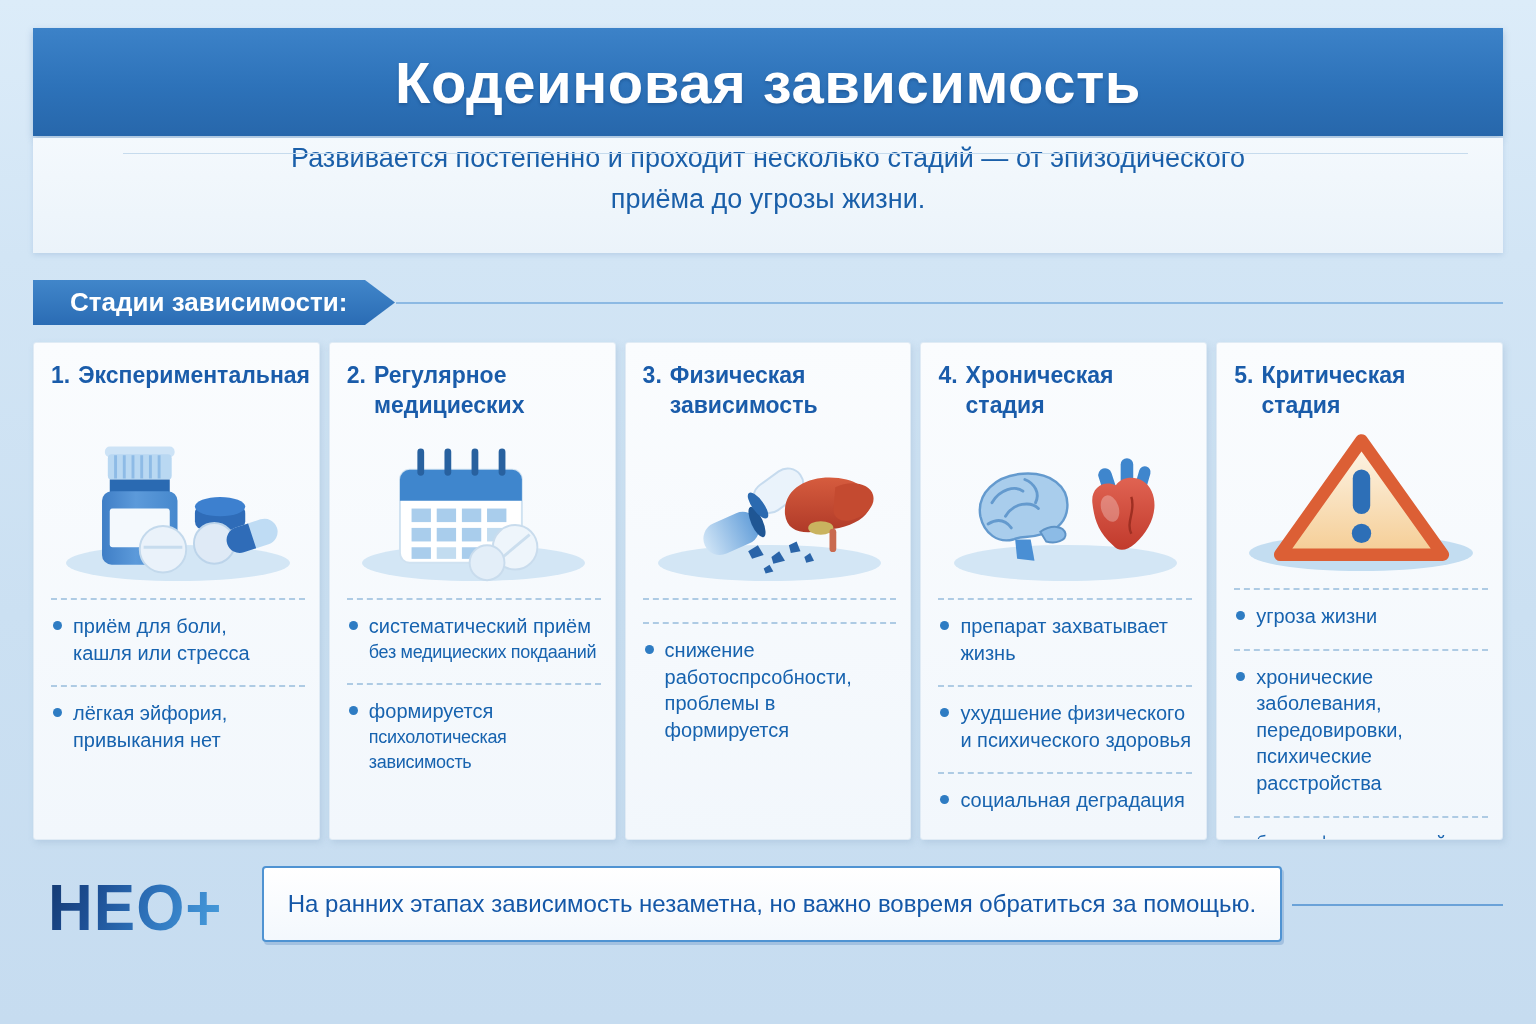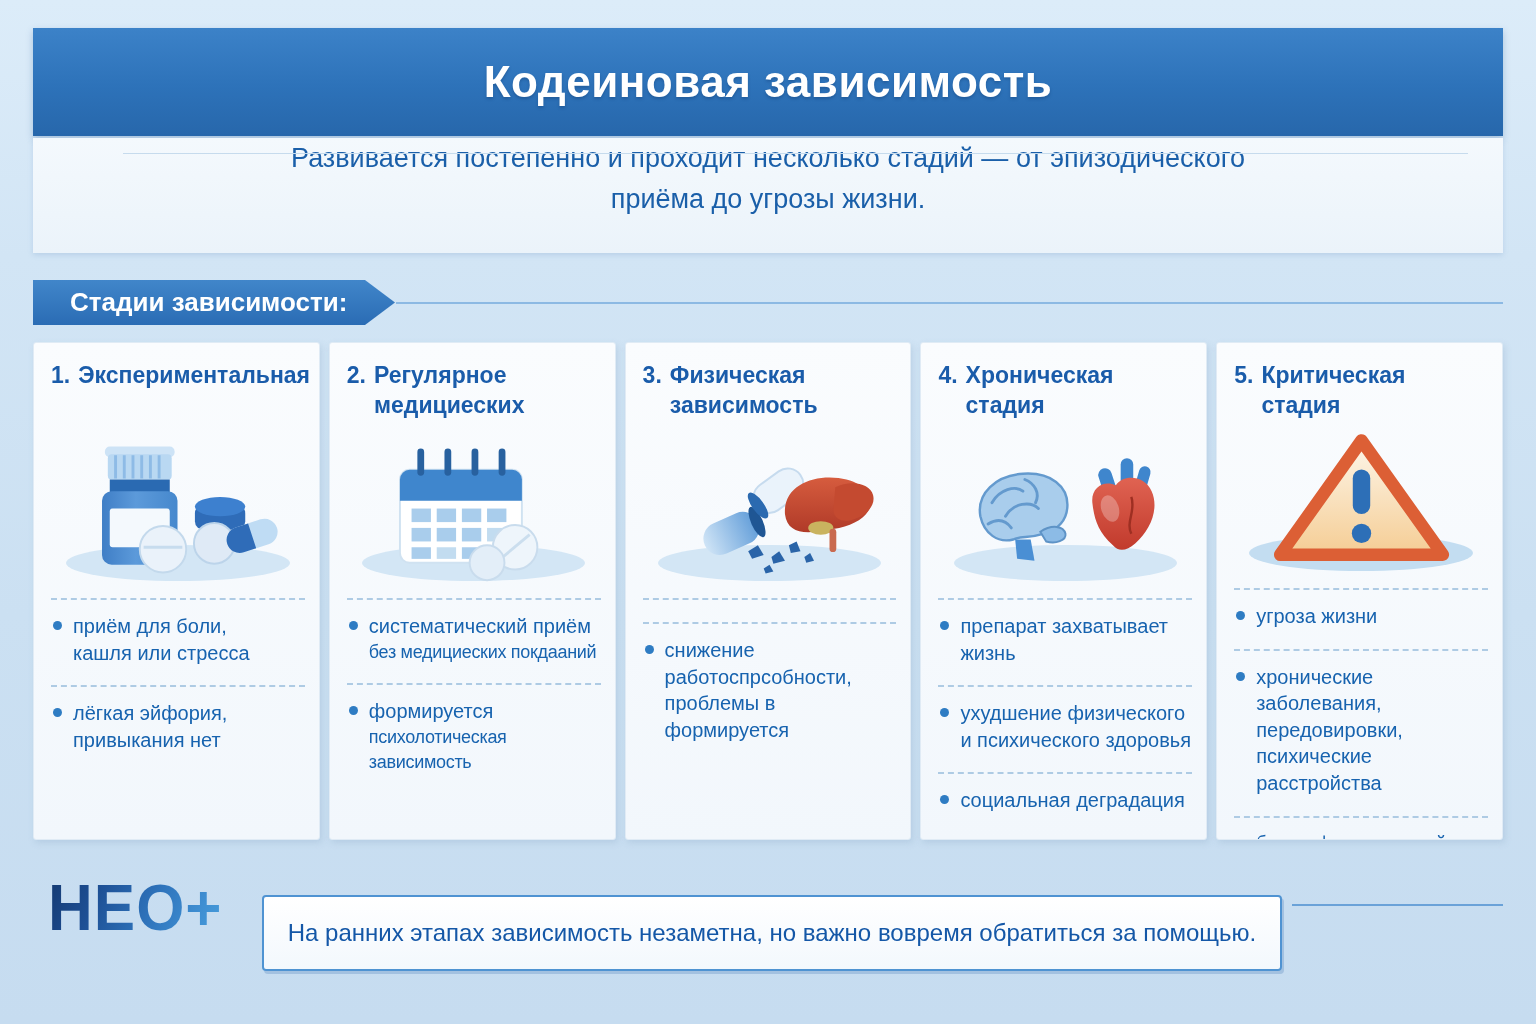--- a/index.html
+++ b/index.html
@@ -5,21 +5,21 @@
   html,body{margin:0;padding:0;}
   body{font-family:"Liberation Sans","DejaVu Sans",sans-serif;}
   .canvas{position:relative;width:1536px;height:1024px;overflow:hidden;
     background:linear-gradient(180deg,#dcecf9 0%,#d2e5f5 25%,#cbe0f2 60%,#c6dcf0 100%);}
 
   
   .banner{position:absolute;top:28px;left:33px;width:1470px;height:108px;
     background:linear-gradient(180deg,#3c82c8 0%,#2d72b9 55%,#2767ab 100%);
     box-shadow:0 3px 7px rgba(40,90,150,.28);
     display:flex;align-items:center;justify-content:center;}
-  .banner h1{margin:6px;color:#ffffff;font-size:44px;font-weight:700;letter-spacing:.5px;
+  .banner h1{margin:6px;color:#ffffff;font-size:58px;font-weight:700;letter-spacing:.5px;
     text-shadow:0 2px 3px rgba(15,55,105,.35);}
 
   
   .subtitle-band{position:absolute;top:138px;left:33px;width:1470px;height:115px;
     background:linear-gradient(180deg,#f4f9fd 0%,#ebf3fa 100%);
     box-shadow:0 2px 5px rgba(110,150,195,.25);}
   .subtitle-rule{position:absolute;top:15px;left:90px;right:35px;height:1px;background:#c6dbed;}
   .subtitle-text{margin:0;text-align:center;color:#1a5fa9;
     font-size:27px;line-height:1.5;white-space:pre-line;font-weight:500;}
 
@@ -51,21 +51,21 @@
   .blines .cond{font-size:18px;letter-spacing:-.3px;font-weight:400;line-height:1.38;}
 
   
   .logo{position:absolute;top:872px;left:48px;font-size:62px;font-weight:700;letter-spacing:1px;
     background:linear-gradient(115deg,#14386f 0%,#1d4f94 28%,#2e73bb 58%,#3f8fd2 82%,#49a0dd 100%);
     -webkit-background-clip:text;background-clip:text;color:transparent;transform:scaleY(1.06);}
   .callout{position:absolute;top:866px;left:262px;width:1016px;height:72px;
     border:2px solid #4f93d2;border-radius:4px;
     background:linear-gradient(180deg,#ffffff 0%,#f3f8fd 100%);
     box-shadow:2px 3px 0 rgba(120,160,205,.45);
-    display:flex;align-items:center;justify-content:center;margin-top:29px;}
+    display:flex;align-items:center;justify-content:center;}
   .callout p{margin:0;color:#1457a7;font-size:24px;font-weight:500;}
   .footer-line{position:absolute;top:904px;left:1292px;width:211px;height:2px;background:#6aa2d8;}
 </style>
 </head>
 <body>
 
 <div class="canvas">
 
   <div class="banner">
     <h1>Кодеиновая зависимость</h1>

